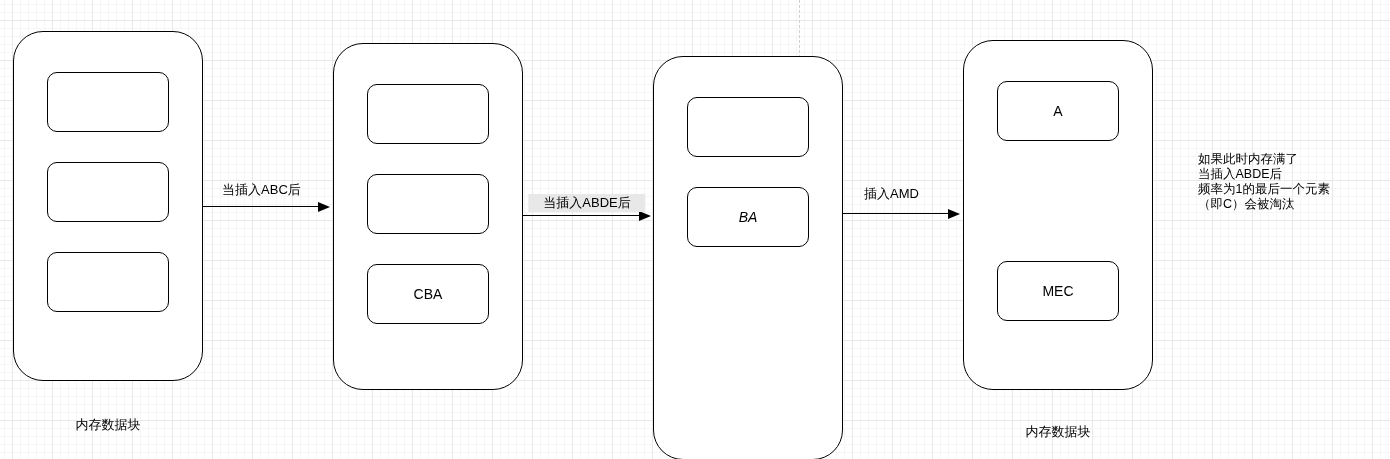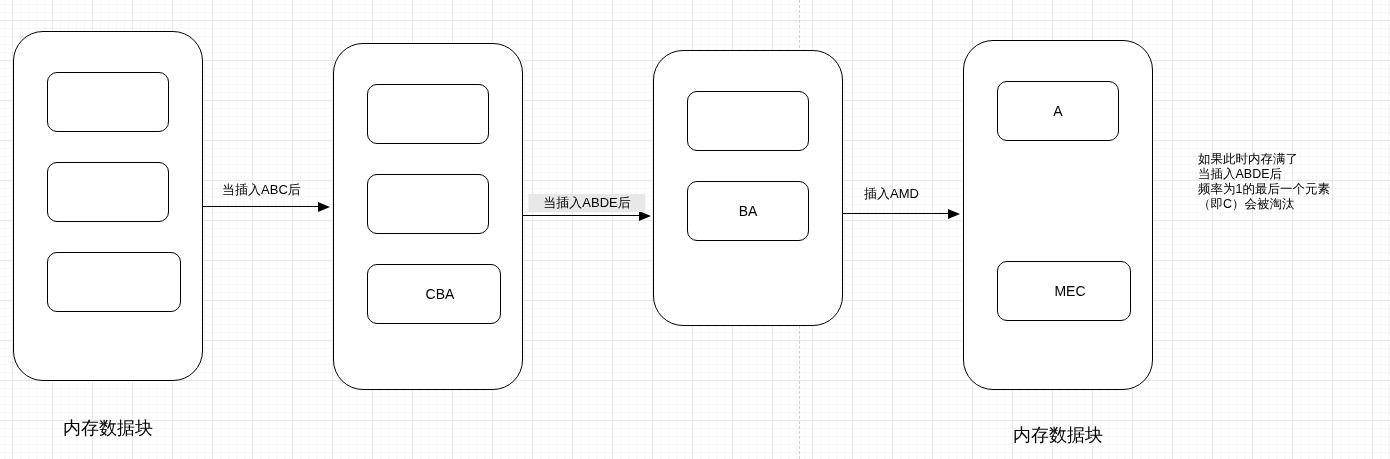--- a/index.html
+++ b/index.html
@@ -33,46 +33,46 @@
     position: absolute;
     width: 190px;
     background: #ffffff;
     border: 1.3px solid #000000;
     border-radius: 30px;
     z-index: 2;
     box-sizing: border-box;
   }
   .block.b1 { left: 13px;  top: 31px; height: 350px; }
   .block.b2 { left: 333px; top: 43px; height: 347px; }
-  .block.b3 { left: 653px; top: 50px; height: 276px; }
+  .block.b3 { left: 653px; top: 56px; height: 404px; font-style: italic; }
   .block.b4 { left: 963px; top: 40px; height: 350px; }
 
   .cell {
     position: absolute;
     left: 33px;
     width: 120px;
     height: 58px;
     background: #ffffff;
     border: 1.3px solid #000000;
     border-radius: 10px;
     display: flex;
     align-items: center;
     justify-content: center;
     font-size: 14px;
     box-sizing: content-box;
   }
   .cell.c1 { top: 40px; }
   .cell.c2 { top: 130px; }
-  .cell.c3 { top: 220px; padding-left: 12px; }
+  .cell.c3 { top: 220px; }
 
   .caption {
     position: absolute;
     width: 190px;
     text-align: center;
-    font-size: 18px;
+    font-size: 13px;
     z-index: 2;
   }
   .caption.cap1 { left: 13px;  top: 416px; }
   .caption.cap4 { left: 963px; top: 423px; }
 
   .arrow { position: absolute; height: 0; z-index: 1; }
   .arrow.a1 { left: 203px; top: 207px; width: 127px; }
   .arrow.a2 { left: 523px; top: 216px; width: 128px; }
   .arrow.a3 { left: 843px; top: 214px; width: 117px; }
 

